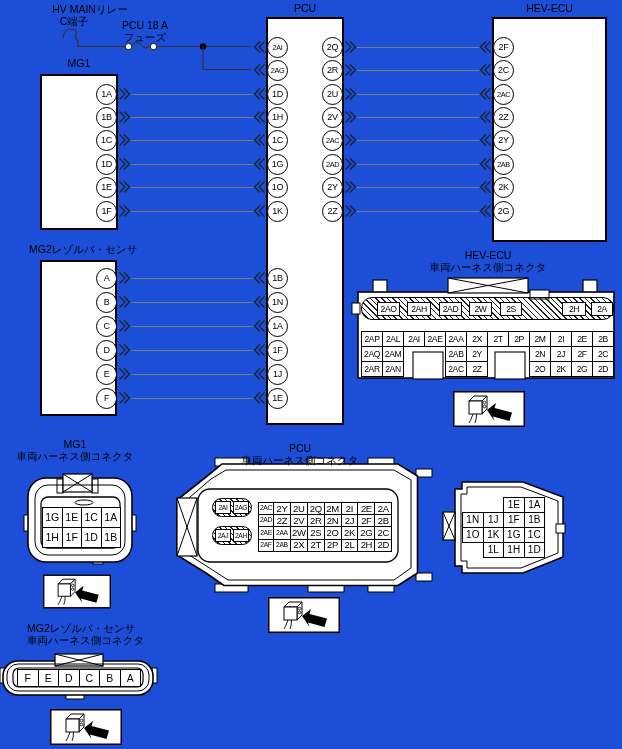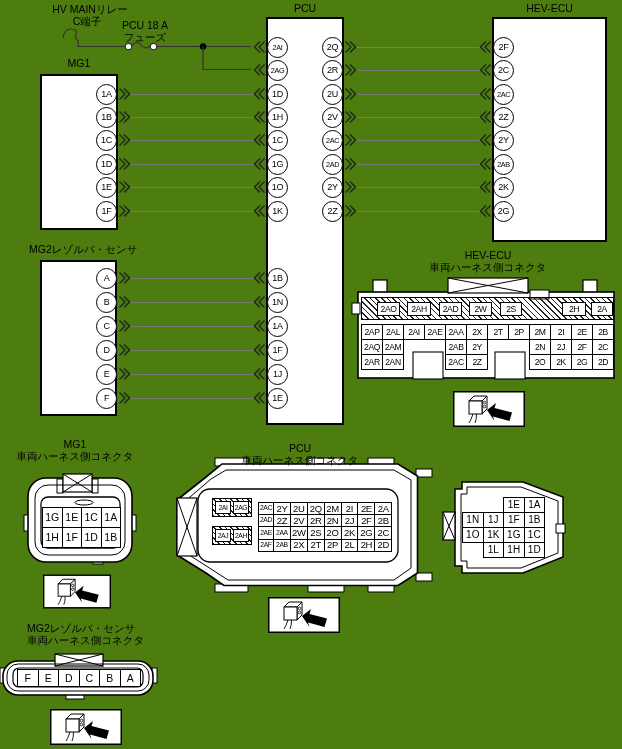--- a/index.html
+++ b/index.html
@@ -1,18 +1,18 @@
 <!DOCTYPE html>
 <html><head>
 <meta charset="utf-8">
 <style>
   * { margin:0; padding:0; box-sizing:border-box; }
   html,body { background:#fff; }
   body { font-family:"Liberation Sans","DejaVu Sans",sans-serif; color:#000; }
-  .stage { position:relative; width:622px; height:749px; background:#4d7c0f; overflow:hidden; }
+  .stage { position:relative; width:622px; height:749px; background:#1d4ed8; overflow:hidden; }
   .art { position:absolute; left:0; top:0; pointer-events:none; }
 
   .lbl { position:absolute; font-size:10.5px; line-height:1.15; white-space:nowrap; }
   .ctr { text-align:center; }
 
   .box { position:absolute; border:2px solid #000; background:#fff; }
 
   .wrow { position:absolute; display:flex; align-items:center; height:22px; }
   .wrow.endonly { justify-content:flex-end; }
   .pin { width:21px; height:21px; min-width:21px; border:1.3px solid #000; border-radius:50%;
@@ -26,21 +26,21 @@
   .gcell { border:1px solid #000; background:#fff; display:flex; align-items:center;
            justify-content:center; width:calc(100% + 1px); height:calc(100% + 1px); }
   .gcell.empty { border:none; background:transparent; }
   .g-hev  { font-size:8.6px; letter-spacing:-0.4px; }
   .g-mg1  { font-size:10.5px; }
   .g-pcu  { font-size:9.5px; letter-spacing:-0.3px; }
   .g-pcu .gcell.sm { font-size:6.8px; letter-spacing:-0.4px; }
   .g-pcu2 { font-size:10px; }
   .g-mg2  { font-size:10.5px; }
 
-  .hatch { background-image:repeating-linear-gradient(45deg,#222 0,#222 1px,transparent 1px,transparent 4px); }
+  .hatch { background-image:repeating-linear-gradient(45deg,#222 0,#222 1px,transparent 1px,transparent 4px);border-radius:11px; }
   .strip { position:absolute; border:1.5px solid #000; }
   .scell { position:absolute; border:1px solid #000; background:#fff; display:flex;
            align-items:center; justify-content:center; font-size:8.6px; letter-spacing:-0.4px; }
   .aux { position:absolute; border:1px solid #000; display:flex; align-items:stretch;
          gap:2px; padding:2px; }
   .aux .acell { background:#fff; border:1px solid #000; flex:1; display:flex; align-items:center;
                 justify-content:center; font-size:6.8px; letter-spacing:-0.4px; }
 </style>
 </head>
 <body>
@@ -156,21 +156,21 @@
       <rect x="13" y="668" width="130" height="19" rx="6" fill="none" stroke="#000" stroke-width="1.2"></rect>
     </g>
 
     <use href="#viewicon" x="453" y="391" width="72" height="36"></use>
     <use href="#viewicon" x="43" y="573" width="68" height="37"></use>
     <use href="#viewicon" x="268" y="597" width="72" height="36"></use>
     <use href="#viewicon" x="42" y="709" width="88" height="36"></use>
   </svg>
 
   <div class="lbl ctr" style="left:40px;top:3px;width:100px">HV MAINリレー</div>
-  <div class="lbl ctr" style="left:57px;top:15px;width:60px">C端子</div>
+  <div class="lbl ctr" style="left:44px;top:15px;width:60px">C端子</div>
   <div class="lbl ctr" style="left:112px;top:19px;width:66px">PCU 18 A</div>
   <div class="lbl ctr" style="left:112px;top:31px;width:66px">フューズ</div>
 
   <div class="lbl ctr" style="left:40px;top:57px;width:78px">MG1</div>
   <div class="lbl ctr" style="left:266px;top:2px;width:78px">PCU</div>
   <div class="lbl ctr" style="left:492px;top:2px;width:115px">HEV-ECU</div>
   <div class="lbl" style="left:29px;top:243px">MG2レゾルバ・センサ</div>
 
   <div class="box" style="left:40px;top:74px;width:78px;height:156px"></div>
   <div class="box" style="left:266px;top:17px;width:78px;height:408px"></div>
@@ -417,21 +417,21 @@
   <div class="lbl ctr" style="left:388px;top:261px;width:200px">車両ハーネス側コネクタ</div>
   <div class="strip hatch" style="left:361px;top:297px;width:253px;height:23px">
     <div class="scell" style="left:15px;top:3.5px;width:23px;height:14.5px">2AO</div>
     <div class="scell" style="left:45px;top:3.5px;width:24px;height:14.5px">2AH</div>
     <div class="scell" style="left:77px;top:3.5px;width:23px;height:14.5px">2AD</div>
     <div class="scell" style="left:107px;top:3.5px;width:23px;height:14.5px">2W</div>
     <div class="scell" style="left:138px;top:3.5px;width:22px;height:14.5px">2S</div>
     <div class="scell" style="left:200px;top:3.5px;width:24px;height:14.5px">2H</div>
     <div class="scell" style="left:229px;top:3.5px;width:22px;height:14.5px">2A</div>
   </div>
-  <div class="grid g-hev" style="left:361px;top:324px;grid-template-columns:repeat(12,21px);grid-auto-rows:15px">
+  <div class="grid g-hev" style="left:361px;top:331px;grid-template-columns:repeat(12,21px);grid-auto-rows:15px">
       <div class="gcell">2AP</div>
       <div class="gcell">2AL</div>
       <div class="gcell">2AI</div>
       <div class="gcell">2AE</div>
       <div class="gcell">2AA</div>
       <div class="gcell">2X</div>
       <div class="gcell">2T</div>
       <div class="gcell">2P</div>
       <div class="gcell">2M</div>
       <div class="gcell">2I</div>

